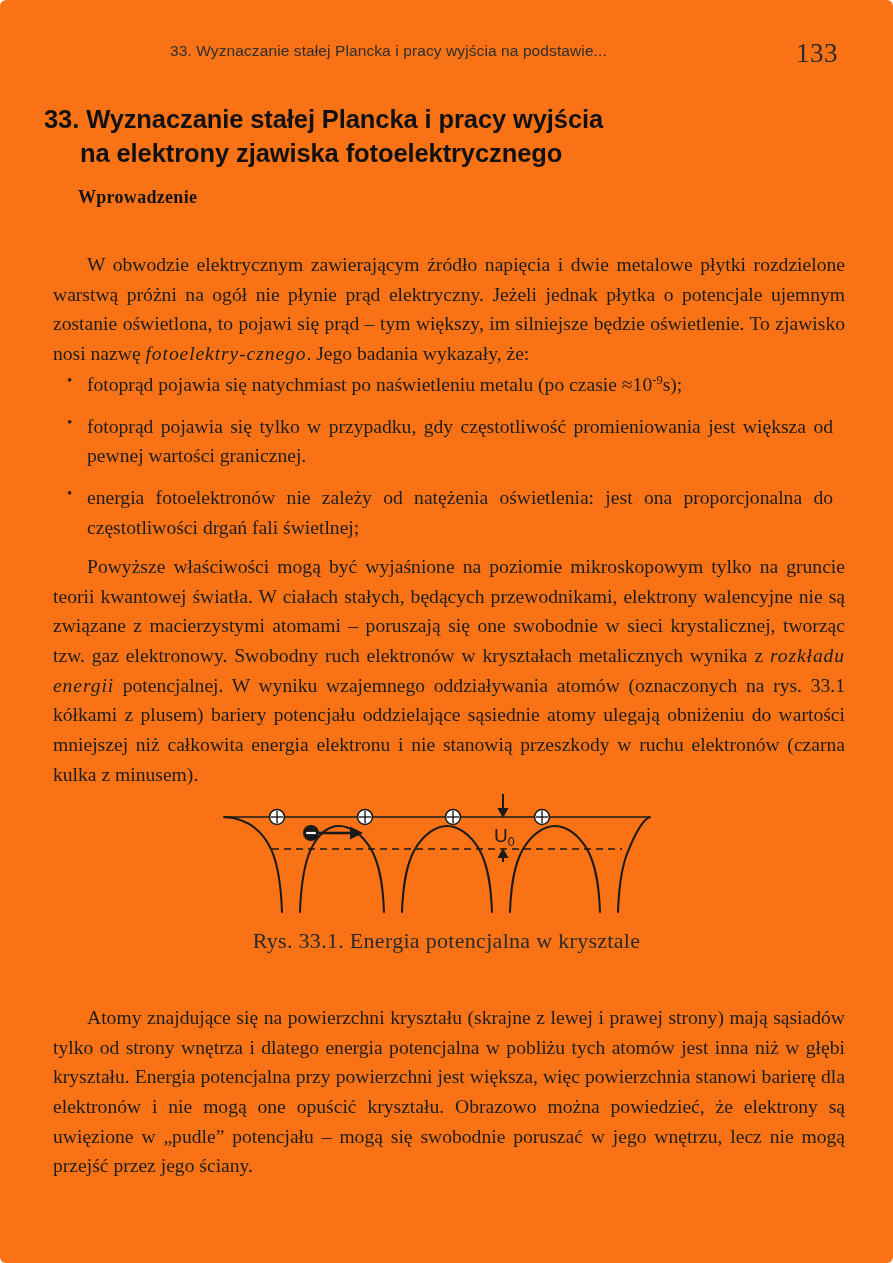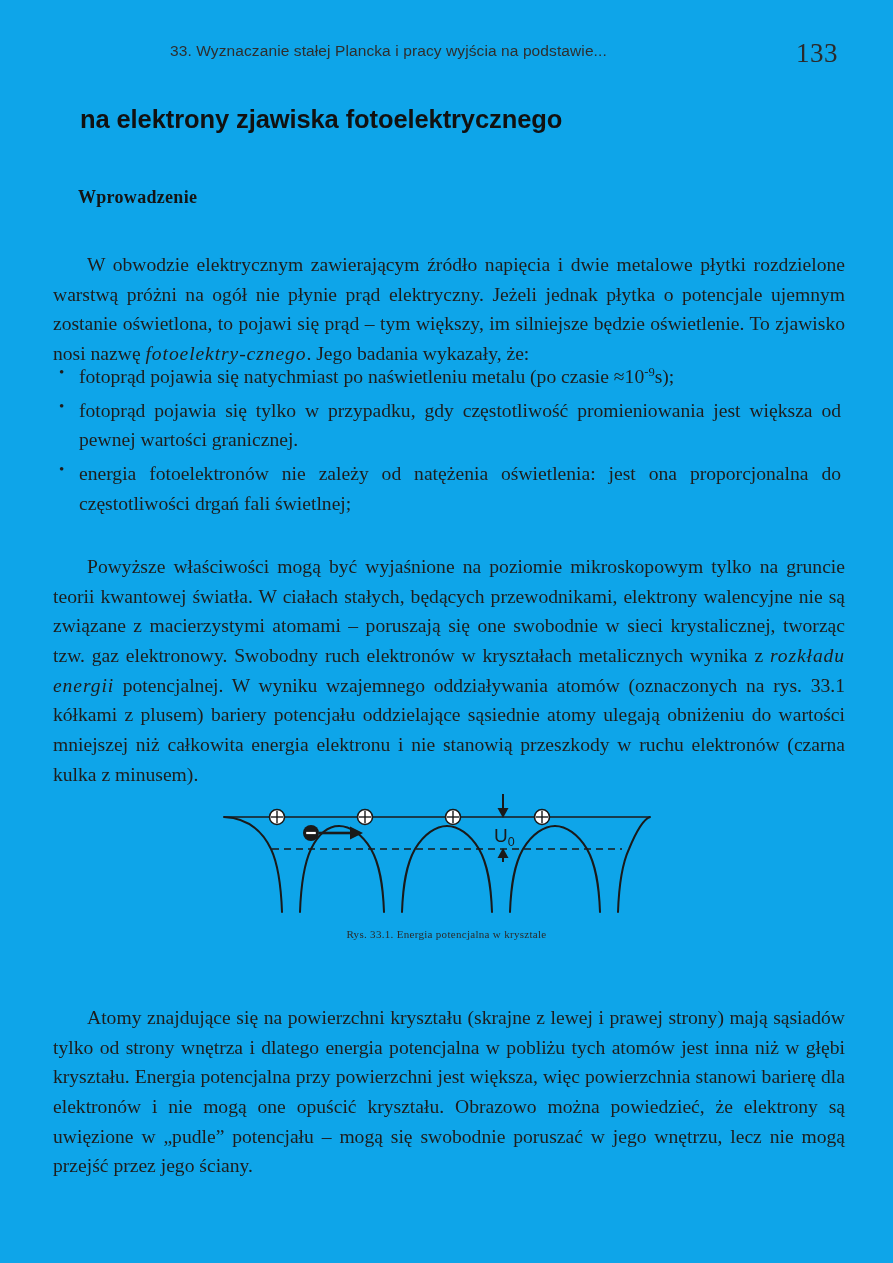--- a/index.html
+++ b/index.html
@@ -14,21 +14,22 @@
     position: relative;
     overflow: hidden;
     font-family: "Liberation Serif", "DejaVu Serif", serif;
     color: #1a1a1a;
     -webkit-font-smoothing: antialiased;
   }
 
   .page {
     position: absolute;
     inset: 0;
-    background: #0ea5e9;
+    background: #f97316;
+    border-radius: 6px;
   }
 
   
   .running-head {
     position: absolute;
     top: 42px;
     left: 60px;
     right: 60px;
     height: 24px;
     display: flex;
@@ -126,21 +127,21 @@
     color: #1d1d1d;
     list-style: none;
     margin: 0;
     padding: 0;
   }
   .bullet-list li {
     position: relative;
     padding-left: 22px;
     text-align: justify;
     text-justify: inter-word;
-    margin: 4px;
+    margin: 12px;
   }
   .bullet-list li::before {
     content: "\2022";
     position: absolute;
     left: 2px;
     top: -1px;
     font-size: 15px;
     color: #1d1d1d;
   }
 
@@ -156,21 +157,21 @@
     display: block;
     width: 430px;
     height: 132px;
   }
   .figure-caption {
     position: absolute;
     top: 928px;
     left: 0;
     width: 893px;
     text-align: center;
-    font-size: 11px;
+    font-size: 22px;
     color: #2a2a2a;
     letter-spacing: 0.3px;
   }
 
   .u0-label {
     font-family: "Liberation Sans", "DejaVu Sans", sans-serif;
     font-size: 19px;
     fill: #1b1b1b;
   }
   .u0-sub {
@@ -181,20 +182,21 @@
 <body>
 
 <div class="page">
 
   <div class="running-head">
     <span class="running-head-text">33. Wyznaczanie stałej Plancka  i pracy wyjścia na podstawie...</span>
   </div>
   <div class="page-number">133</div>
 
   <h1 class="chapter-title">
+    <span class="line1">33. Wyznaczanie stałej Plancka i pracy wyjścia</span>
     <span class="line2">na elektrony zjawiska fotoelektrycznego</span>
   </h1>
 
   <h2 class="section-heading">Wprowadzenie</h2>
 
   <div class="body-block" id="para-intro">
     <p class="indent"><span>W obwodzie elektrycznym zawierającym źródło napięcia i dwie metalowe płytki rozdzielone warstwą próżni na ogół nie płynie prąd elektryczny. Jeżeli jednak płytka o potencjale ujemnym zostanie oświetlona, to pojawi się prąd – tym większy, im silniejsze będzie oświetlenie. To zjawisko nosi nazwę </span><span class="ital">fotoelektry-</span><span class="ital">cznego</span><span>. Jego badania wykazały, że:</span></p>
   </div>
 
   <ul class="bullet-list">

